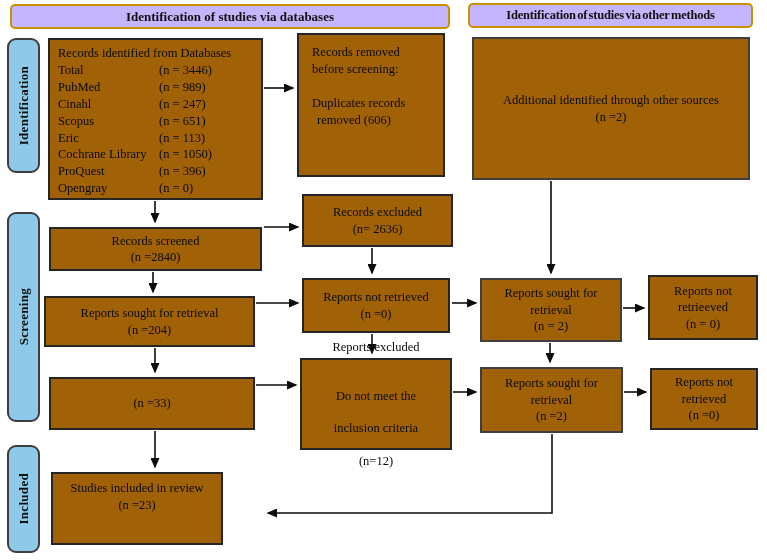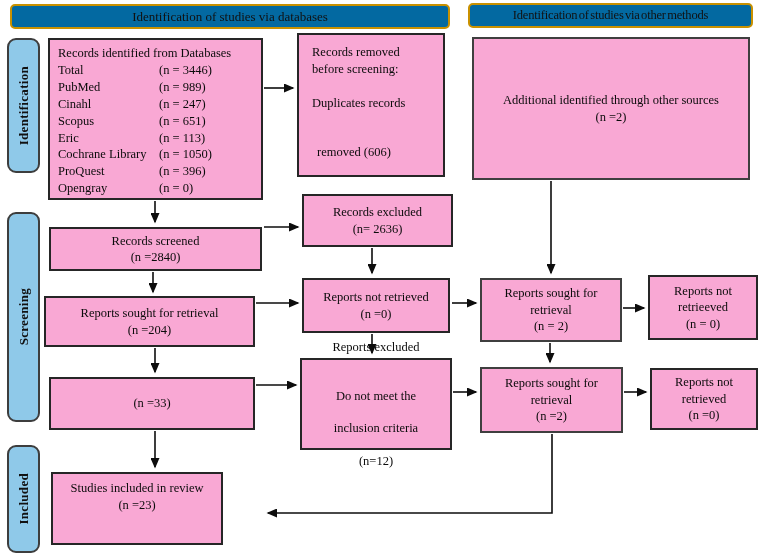--- a/index.html
+++ b/index.html
@@ -2,49 +2,49 @@
 <html><head>
 <meta charset="utf-8">
 <style>
   html,body { margin:0; padding:0; }
   body {
     width:767px; height:560px; position:relative; overflow:hidden;
     background:#ffffff; color:#0b0b0b;
     font-family:"Liberation Serif", serif;
   }
   .hdr {
-    position:absolute; background:#0369a1; border:2px solid #C99100;
+    position:absolute; background:#c4b5fd; border:2px solid #C99100;
     border-radius:5px; display:flex; align-items:center; justify-content:center;
-    font-weight:normal; font-size:13px; box-sizing:border-box; color:#111;text-align:center;
+    font-weight:bold; font-size:13px; box-sizing:border-box; color:#111;text-align:center;
   }
   .hdr.tight { font-size:12.5px; letter-spacing:-0.2px; word-spacing:-1.5px; }
   .stage {
     position:absolute; background:#8FC9E9; border:2px solid #3d3d3d;
     border-radius:9px; display:flex; align-items:center; justify-content:center;
     box-sizing:border-box;
   }
   .stage span {
     writing-mode:vertical-rl; transform:rotate(180deg);
     font-weight:bold; font-size:13px; letter-spacing:0.3px; color:#111;
   }
   .box {
-    position:absolute; background:#f9a8d4; border:2px solid #262626;
+    position:absolute; background:#a16207; border:2px solid #262626;
     box-sizing:border-box; font-size:12.5px; line-height:1.32;
   }
   .center {
     display:flex; flex-direction:column; align-items:center;
     justify-content:center; text-align:center;
   }
   .top-center { text-align:center; padding-top:6px; }
   .db-list { padding:5px 4px 0 8px; line-height:16.9px; }
   .db-grid { display:grid; grid-template-columns:101px 1fr; }
   .left-pad { padding:9px 4px 0 13px; line-height:17px; }
   .gap8 { height:8px; }
   .gap16 { height:17px; }
-  .indent { padding-left:5px;margin-top:32px; }
+  .indent { padding-left:5px; }
   svg.arrows { position:absolute; left:0; top:0; pointer-events:none; }
 </style>
 </head>
 <body>
 
 <div class="hdr" style="left:10px; top:4px; width:440px; height:25px;">Identification of studies via databases</div>
 <div class="hdr tight" style="left:468px; top:3px; width:285px; height:25px;">Identification of studies via other methods</div>
 
 <div class="stage" style="left:7px; top:38px; width:33px; height:135px;">
   <span>Identification</span>

